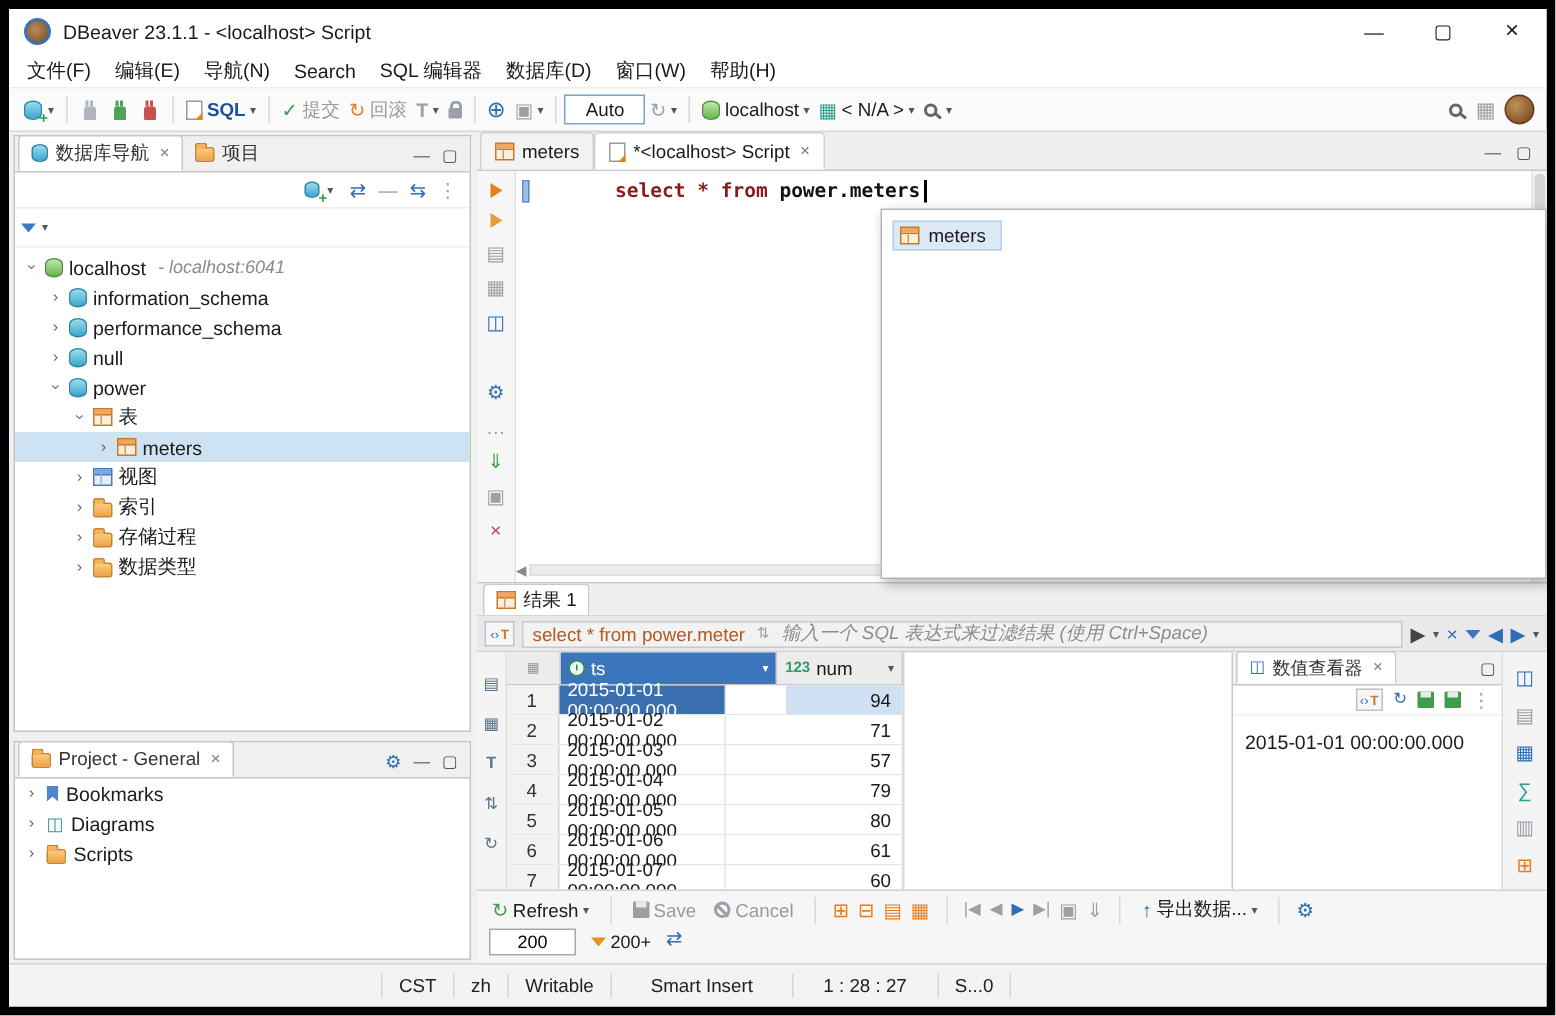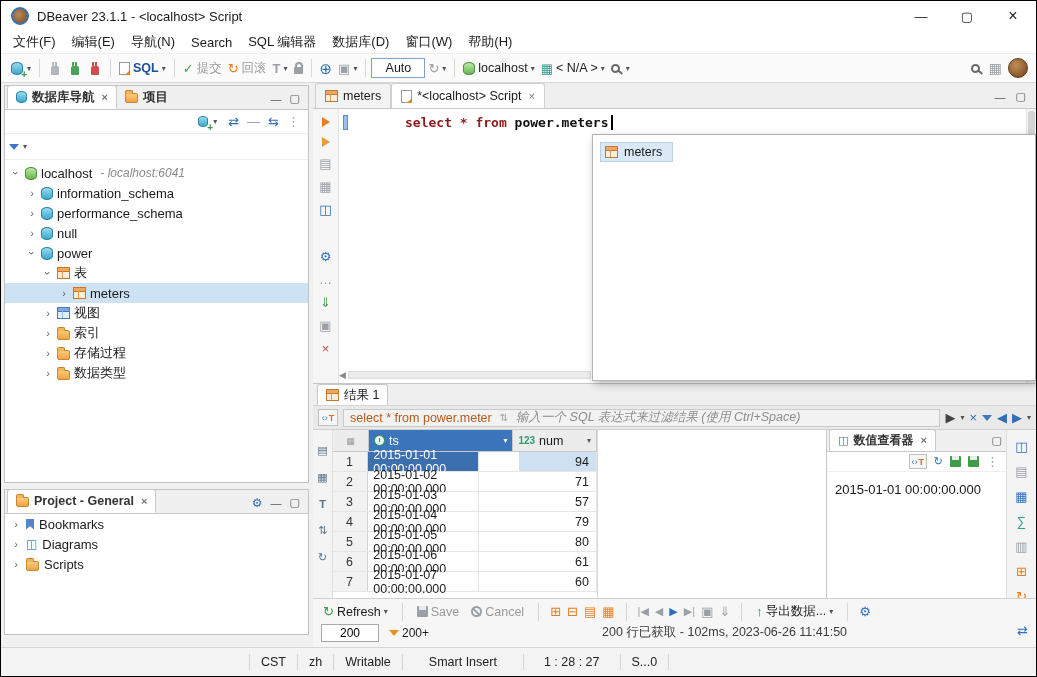--- a/index.html
+++ b/index.html
@@ -1,18 +1,18 @@
 <!DOCTYPE html>
 <html><head>
 <meta charset="utf-8">
 <style>
   * { margin:0; padding:0; box-sizing:border-box; }
   html,body { width:1037px; height:677px; overflow:hidden; }
   body { font-family:"Liberation Sans","DejaVu Sans",sans-serif; font-size:12px; color:#1a1a1a; background:#fff; }
-  .win { position:relative; width:1037px; height:677px; border:1px solid #000000; background:#f0f0f0; display:flex; flex-direction:column; }
+  .win { position:relative; width:1037px; height:677px; border:6px solid #000000; background:#f0f0f0; display:flex; flex-direction:column; }
 
   
   .titlebar { height:30px; background:#fff; display:flex; align-items:center; padding-left:10px; gap:8px; flex:none; }
   .app-logo { width:18px; height:18px; border-radius:50%; border:2px solid #3873b3; background:radial-gradient(circle at 40% 40%, #b98a5a, #7a4a22); flex:none; }
   .title-text { font-size:13px; }
   .win-controls { margin-left:auto; display:flex; height:100%; }
   .win-btn { width:46px; display:flex; align-items:center; justify-content:center; font-size:13px; color:#222; }
 
   
   .menubar { height:22px; background:#fff; display:flex; align-items:center; padding-left:4px; flex:none; }
@@ -63,21 +63,21 @@
   .i-bookmark { width:8px; height:11px; background:#4f86cc; clip-path:polygon(0 0,100% 0,100% 100%,50% 70%,0 100%); flex:none; }
 
   
   .content { flex:1; display:flex; min-height:0; }
   .leftcol { width:312px; flex:none; display:flex; flex-direction:column; background:#f0f0f0; padding:2px 4px 0 3px; }
   .panel { background:#fff; border:1px solid #c3c3c3; display:flex; flex-direction:column; }
   .nav-panel { height:398px; flex:none; }
   .proj-panel { height:146px; flex:none; margin-top:6px; }
 
   .ptabs { height:24px; background:#f0f0f0; display:flex; align-items:flex-end; border-bottom:1px solid #c8c8c8; padding-left:2px; flex:none; }
-  .ptab { display:flex; align-items:center; gap:5px; height:24px; padding:0 8px; font-size:12.5px; color:#333;font-weight:bold; }
+  .ptab { display:flex; align-items:center; gap:5px; height:24px; padding:0 8px; font-size:12.5px; color:#333; }
   .ptab.active { background:#fff; border:1px solid #c8c8c8; border-bottom:1px solid #fff; border-radius:3px 3px 0 0; }
   .close-x { color:#777; font-size:11px; margin-left:2px; }
   .ptab-controls { margin-left:auto; display:flex; gap:8px; align-items:center; padding:0 8px 4px 0; color:#555; font-size:11px; }
 
   .nav-toolbar { height:24px; display:flex; align-items:center; justify-content:flex-end; gap:8px; padding:0 8px; border-bottom:1px solid #eee; flex:none; }
   .filter-row { display:flex; align-items:center; height:26px; padding:2px 4px; gap:4px; border-bottom:1px solid #eee; flex:none; }
   .filter-input { flex:1; height:20px; border:1px solid #b5b5b5; padding:0 5px; font-size:12px; color:#444; background:#fff; font-family:inherit; }
 
   .tree { flex:1; overflow:hidden; padding-top:3px; font-size:13px; }
   .trow { height:20px; display:flex; align-items:center; gap:4px; }
@@ -608,21 +608,20 @@
           <span class="tsep"></span>
           <span class="glyph blue">⚙</span>
         </div>
 
         <div class="fetch-row">
           <input class="fetch-input" value="200" style="">
           <span class="tbtn">
             <span class="i-funnel orange"></span>
             <span>200+</span>
           </span>
-          <span class="fetch-status">200 行已获取 - 102ms, 2023-06-26 11:41:50</span>
           <span class="glyph blue">⇄</span>
         </div>
       </div>
     </div>
   </div>
 
   <div class="statusbar">
     <span class="sb-spacer"></span>
     <span class="sb-sep"></span>
     <span class="sb-cell">CST</span>

